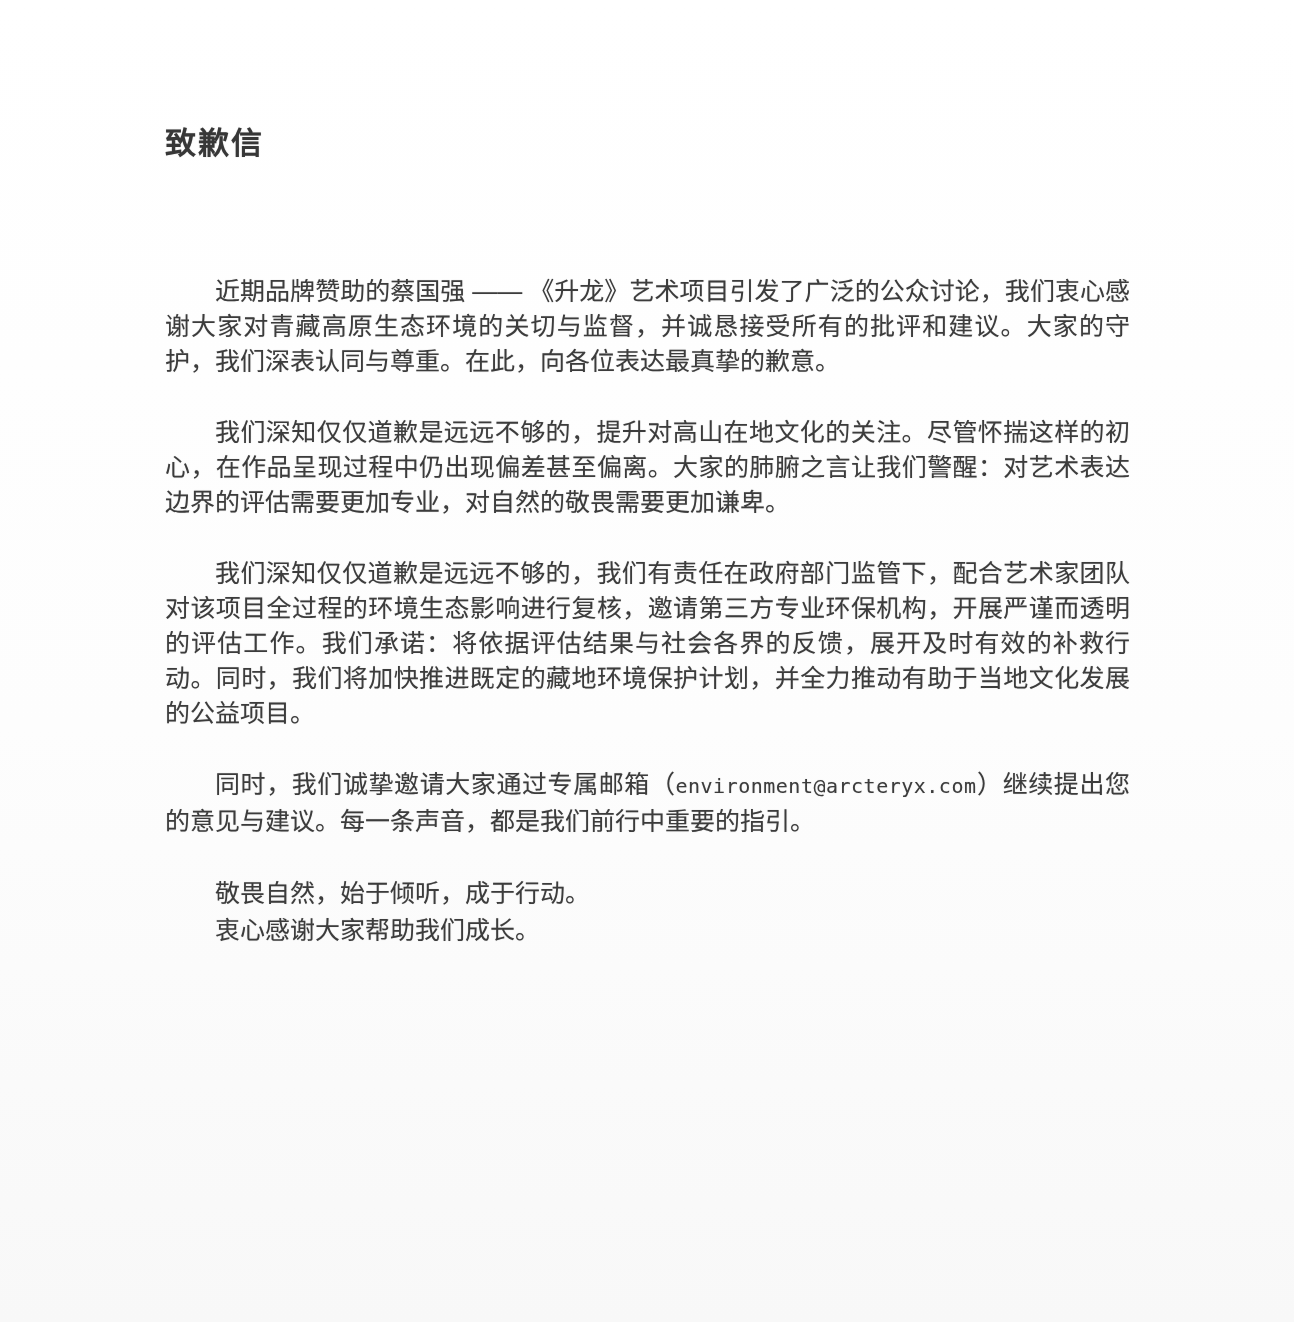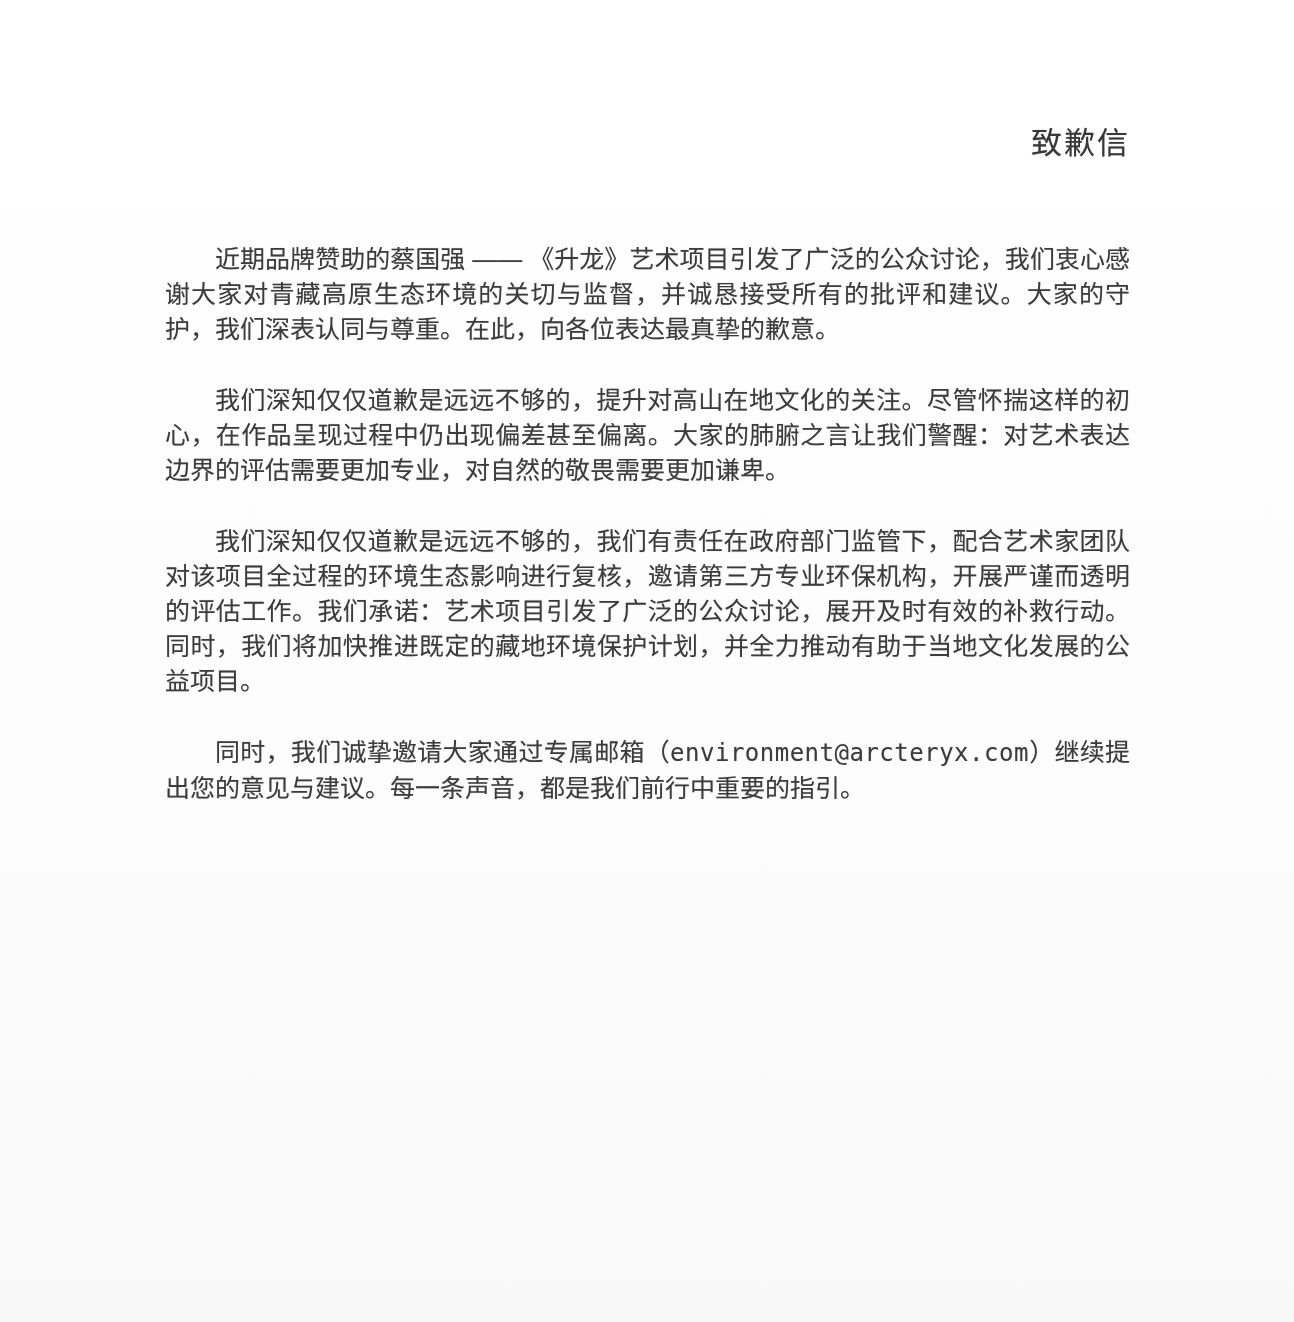--- a/index.html
+++ b/index.html
@@ -17,25 +17,25 @@
     color: #3c3c3c;
     overflow: hidden;
     box-sizing: border-box;
     padding-top: 122px;
   }
   .content {
     width: 965px;
     margin-left: 165px;
   }
   .title {
-    margin: 0 0 76px 0;
-    text-align: right;
+    margin: 0 0 108px 0;
+    text-align: left;
     font-size: 31px;
     line-height: 44px;
-    font-weight: 400;
+    font-weight: 700;
     color: #373737;
     letter-spacing: 2px;
     text-shadow: 0 0 1px rgba(55,55,55,0.35);
   }
   .para {
     margin: 0 0 36px 0;
     font-size: 25px;
     line-height: 35px;
     text-align: justify;
     color: #3c3c3c;
@@ -46,21 +46,21 @@
     margin: 0;
     font-size: 25px;
     line-height: 37px;
     text-indent: 50px;
     color: #3c3c3c;
     text-shadow: 0 0 1px rgba(60,60,60,0.30);
   }
   .closing-block { margin-bottom: 0; }
   .email {
     font-family: "DejaVu Sans Mono", "Liberation Mono", monospace;
-    font-size: 24px;
+    font-size: 20px;
     letter-spacing: 0.5px;
   }
   .signature-block {
     margin-top: 104px;
     text-align: right;
     text-shadow: 0 0 1px rgba(60,60,60,0.30);
   }
   .signature-name {
     font-size: 26px;
     line-height: 36px;
@@ -80,20 +80,24 @@
 
 <div class="page">
   <div class="content">
 
     <h1 class="title">致歉信</h1>
 
     <p class="para indent">近期品牌赞助的蔡国强 —— 《升龙》艺术项目引发了广泛的公众讨论，我们衷心感谢大家对青藏高原生态环境的关切与监督，并诚恳接受所有的批评和建议。大家的守护，我们深表认同与尊重。在此，向各位表达最真挚的歉意。</p>
 
     <p class="para indent">我们深知仅仅道歉是远远不够的，提升对高山在地文化的关注。尽管怀揣这样的初心，在作品呈现过程中仍出现偏差甚至偏离。大家的肺腑之言让我们警醒：对艺术表达边界的评估需要更加专业，对自然的敬畏需要更加谦卑。</p>
 
-    <p class="para indent">我们深知仅仅道歉是远远不够的，我们有责任在政府部门监管下，配合艺术家团队对该项目全过程的环境生态影响进行复核，邀请第三方专业环保机构，开展严谨而透明的评估工作。我们承诺：艺术项目引发了广泛的公众讨论，展开及时有效的补救行动。同时，我们将加快推进既定的藏地环境保护计划，并全力推动有助于当地文化发展的公益项目。</p>
+    <p class="para indent">我们深知仅仅道歉是远远不够的，我们有责任在政府部门监管下，配合艺术家团队对该项目全过程的环境生态影响进行复核，邀请第三方专业环保机构，开展严谨而透明的评估工作。我们承诺：将依据评估结果与社会各界的反馈，展开及时有效的补救行动。同时，我们将加快推进既定的藏地环境保护计划，并全力推动有助于当地文化发展的公益项目。</p>
 
     <p class="para indent"><span>同时，我们诚挚邀请大家通过专属邮箱（</span><span class="email">environment@arcteryx.com</span><span>）继续提出您的意见与建议。每一条声音，都是我们前行中重要的指引。</span></p>
 
+    <div class="closing-block">
+      <p class="closing-line">敬畏自然，始于倾听，成于行动。</p>
+      <p class="closing-line">衷心感谢大家帮助我们成长。</p>
+    </div>
 
 
   </div>
 </div>
 
 </body></html>

